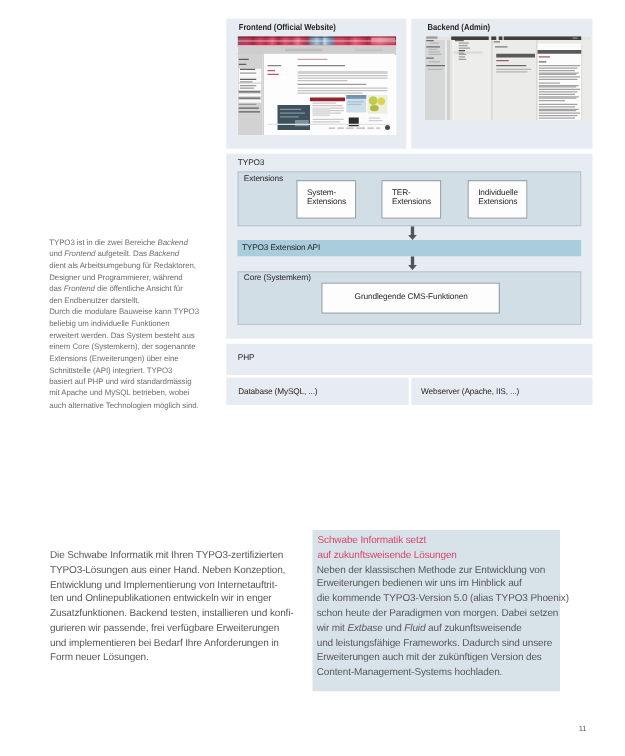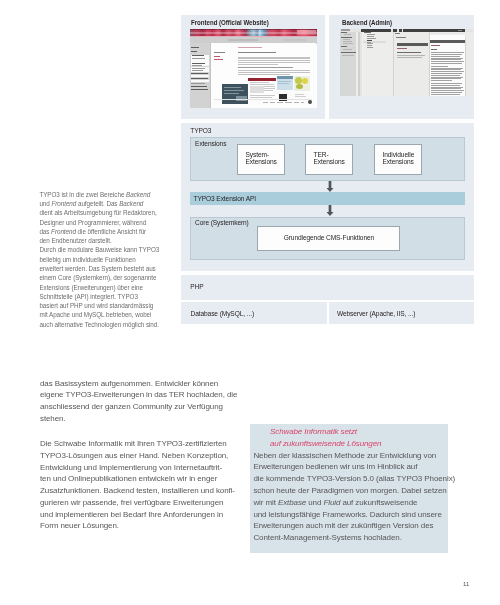--- a/index.html
+++ b/index.html
@@ -119,22 +119,22 @@
   #caption i{font-style:italic;}
 
   
   .bodytext{position:absolute;color:#58585a;font-size:8.0px;line-height:11.78px;
             letter-spacing:-0.1px;}
   #para1{left:40px;top:377.5px;width:210px;}
   #para2{left:40px;top:438px;width:210px;}
 
   
   #sidebox{position:absolute;left:250px;top:423.8px;width:198px;height:129px;background:#d8e2e9;}
-  #sidebox .hd{position:absolute;left:20px;top:2.2px;width:195px;color:#d9456a;font-size:8.0px;
-               line-height:11.78px;letter-spacing:-0.1px;font-style:italic;}
+  #sidebox .hd{position:absolute;left:4px;top:2.2px;width:195px;color:#d9456a;font-size:8.0px;
+               line-height:11.78px;letter-spacing:-0.1px;}
   #sidebox .bd{position:absolute;left:3.4px;top:25.8px;width:195px;color:#58585a;font-size:8.0px;
                line-height:11.78px;letter-spacing:-0.1px;}
   #sidebox .bd i{font-style:italic;}
 
   #pageno{position:absolute;left:463px;top:581px;font-size:6px;color:#58585a;}
 </style>
 </head>
 <body>
 
 <div class="page">
@@ -371,26 +371,20 @@
       <span class="ln">beliebig um individuelle Funktionen</span>
       <span class="ln">erweitert werden. Das System besteht aus</span>
       <span class="ln">einem Core (Systemkern), der sogenannte</span>
       <span class="ln">Extensions (Erweiterungen) über eine</span>
       <span class="ln">Schnittstelle (API) integriert. TYPO3</span>
       <span class="ln">basiert auf PHP und wird standardmässig</span>
       <span class="ln">mit Apache und MySQL betrieben, wobei</span>
       <span class="ln">auch alternative Technologien möglich sind.</span>
     </div>
 
-  <div class="bodytext" id="para1">
-      <span class="ln">das Basissystem aufgenommen. Entwickler können</span>
-      <span class="ln">eigene TYPO3-Erweiterungen in das TER hochladen, die</span>
-      <span class="ln">anschliessend der ganzen Community zur Verfügung</span>
-      <span class="ln">stehen.</span>
-    </div>
   <div class="bodytext" id="para2">
       <span class="ln">Die Schwabe Informatik mit Ihren TYPO3-zertifizierten</span>
       <span class="ln">TYPO3-Lösungen aus einer Hand. Neben Konzeption,</span>
       <span class="ln">Entwicklung und Implementierung von Internetauftrit-</span>
       <span class="ln">ten und Onlinepublikationen entwickeln wir in enger</span>
       <span class="ln">Zusatzfunktionen. Backend testen, installieren und konfi-</span>
       <span class="ln">gurieren wir passende, frei verfügbare Erweiterungen</span>
       <span class="ln">und implementieren bei Bedarf Ihre Anforderungen in</span>
       <span class="ln">Form neuer Lösungen.</span>
     </div>

